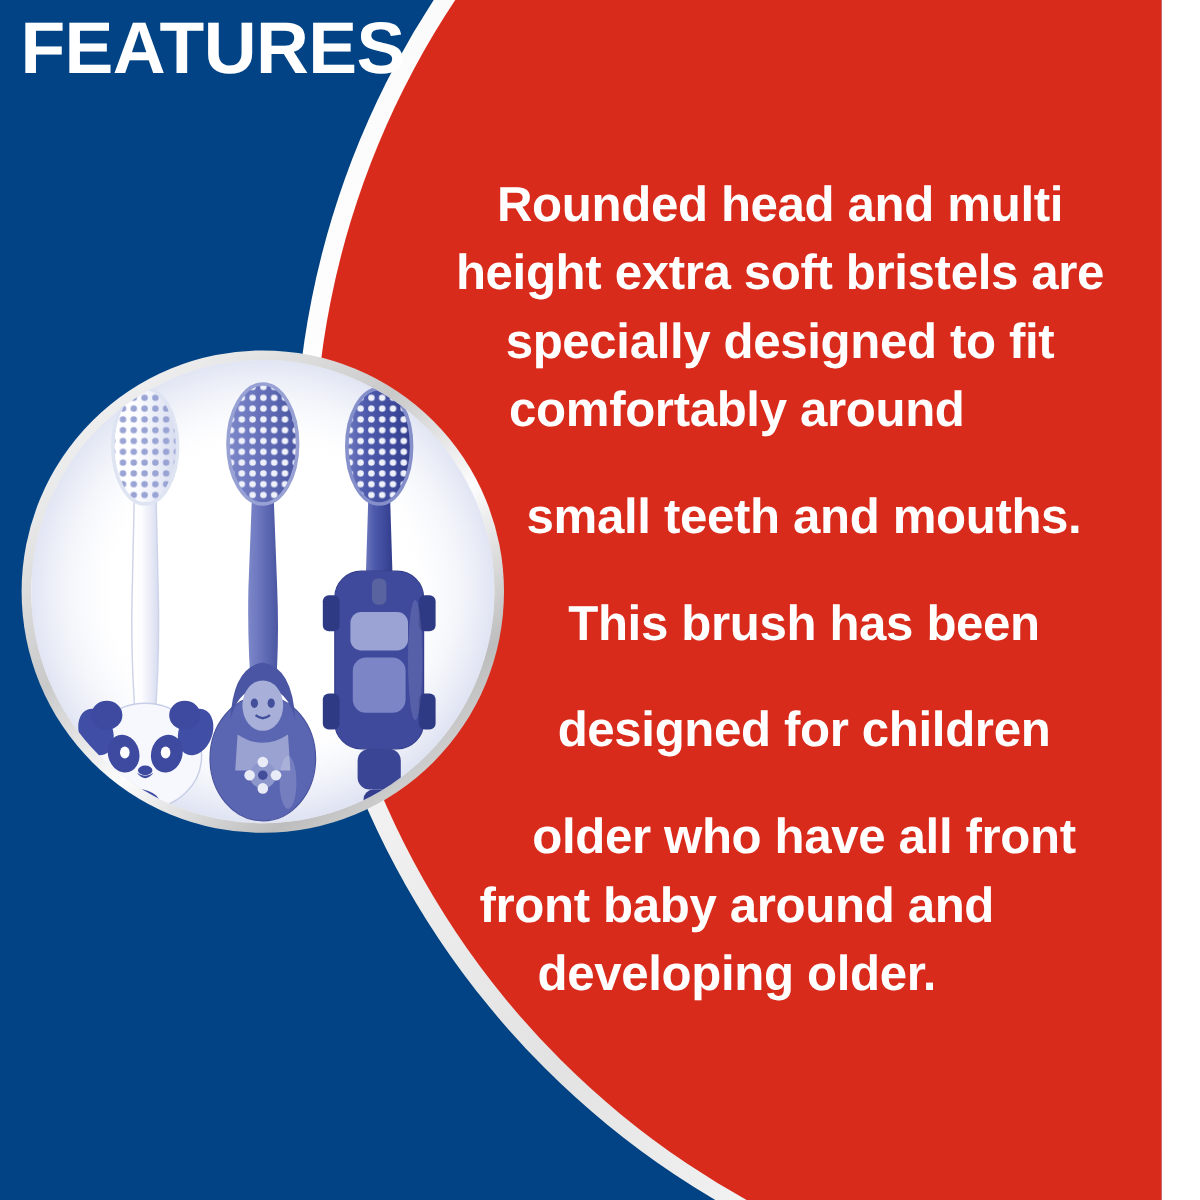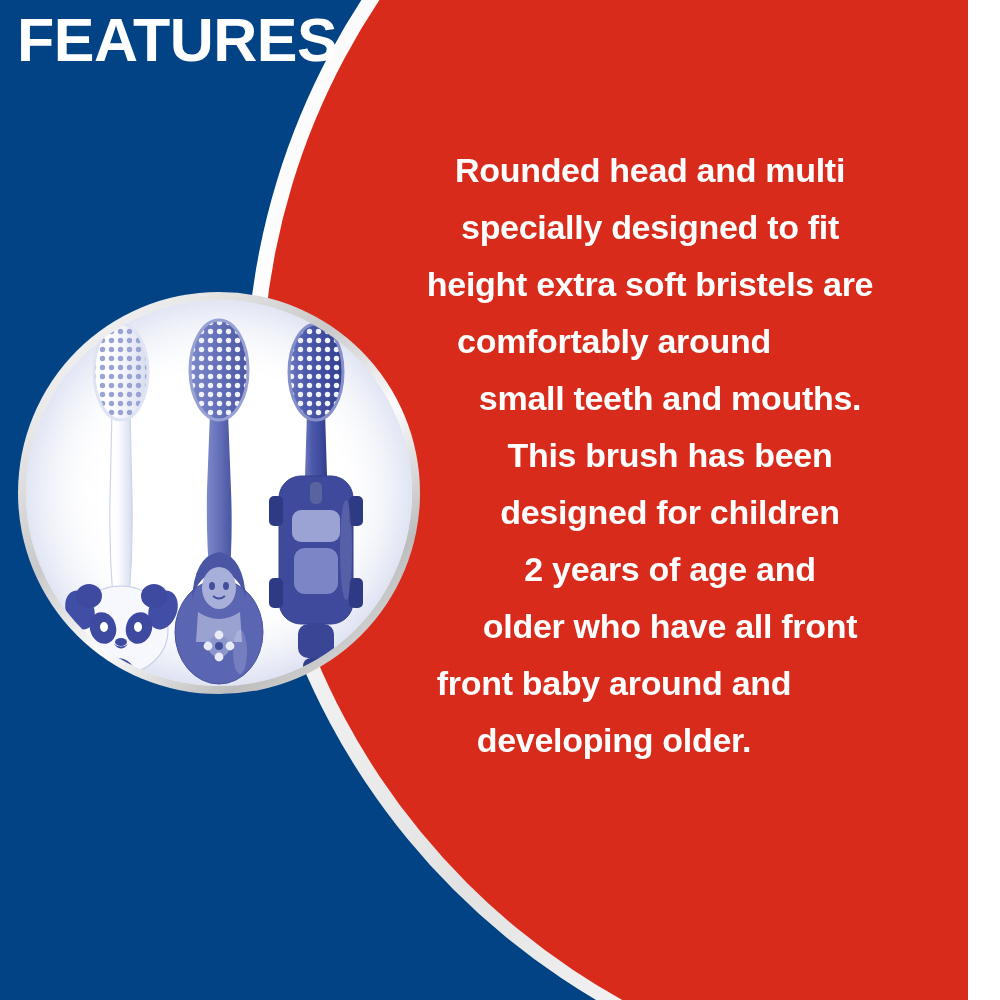--- a/index.html
+++ b/index.html
@@ -69,27 +69,27 @@
   .copy {
     position: absolute;
     left: 300px;
     top: 142px;
     width: 700px;
     z-index: 30;
     text-align: center;
   }
   .copy .line {
     color: #ffffff;
-    font-size: 34px;
+    font-size: 41px;
     font-weight: bold;
     line-height: 57px;
     letter-spacing: -0.3px;
     white-space: nowrap;
   }
-  .copy .line.indent-r { padding-left: 40px; }
+  .copy .line.indent-r { padding-left: 40px; margin-top: 32px; }
   .copy .line.indent-l { padding-right: 72px; }
 
   
   .product-circle-rim {
     position: absolute;
     left: 18px;
     top: 292px;
     width: 402px;
     height: 402px;
     border-radius: 50%;
@@ -122,27 +122,26 @@
 
   <div class="red-panel-wrap">
     <div class="red-rim"></div>
     <div class="red-disc"></div>
   </div>
 
   <div class="features-title">FEATURES</div>
 
   <div class="copy">
     <div class="line">Rounded head and multi</div>
+    <div class="line">height extra soft bristels are</div>
     <div class="line">specially designed to fit</div>
-    <div class="line">height extra soft bristels are</div>
     <div class="line indent-l">comfortably around</div>
     <div class="line indent-r">small teeth and mouths.</div>
     <div class="line indent-r">This brush has been</div>
     <div class="line indent-r">designed for children</div>
-    <div class="line indent-r">2 years of age and</div>
     <div class="line indent-r">older who have all front</div>
     <div class="line indent-l">front baby around and</div>
     <div class="line indent-l">developing older.</div>
   </div>
 
   <div class="product-circle-rim"></div>
   <div class="product-circle">
     <svg width="386" height="386" viewBox="0 0 386 386" xmlns="http://www.w3.org/2000/svg">
       <defs>
         <linearGradient id="gWhite" x1="0" y1="0" x2="1" y2="0">

